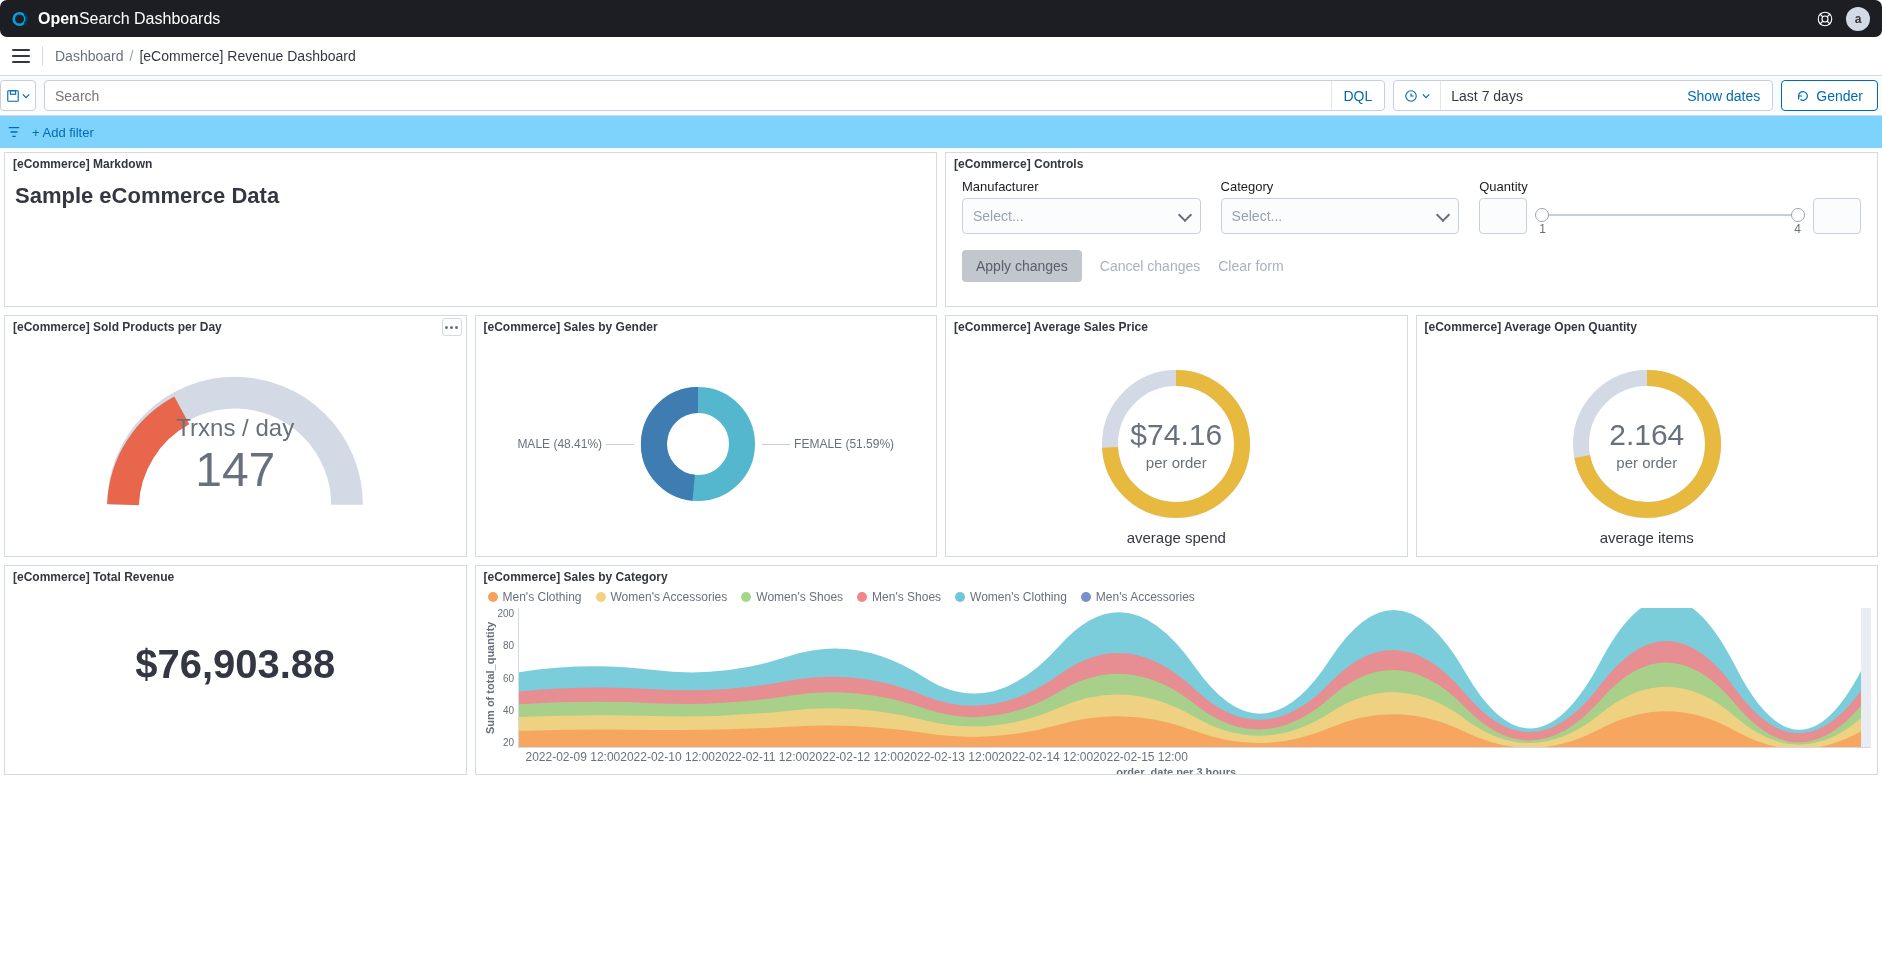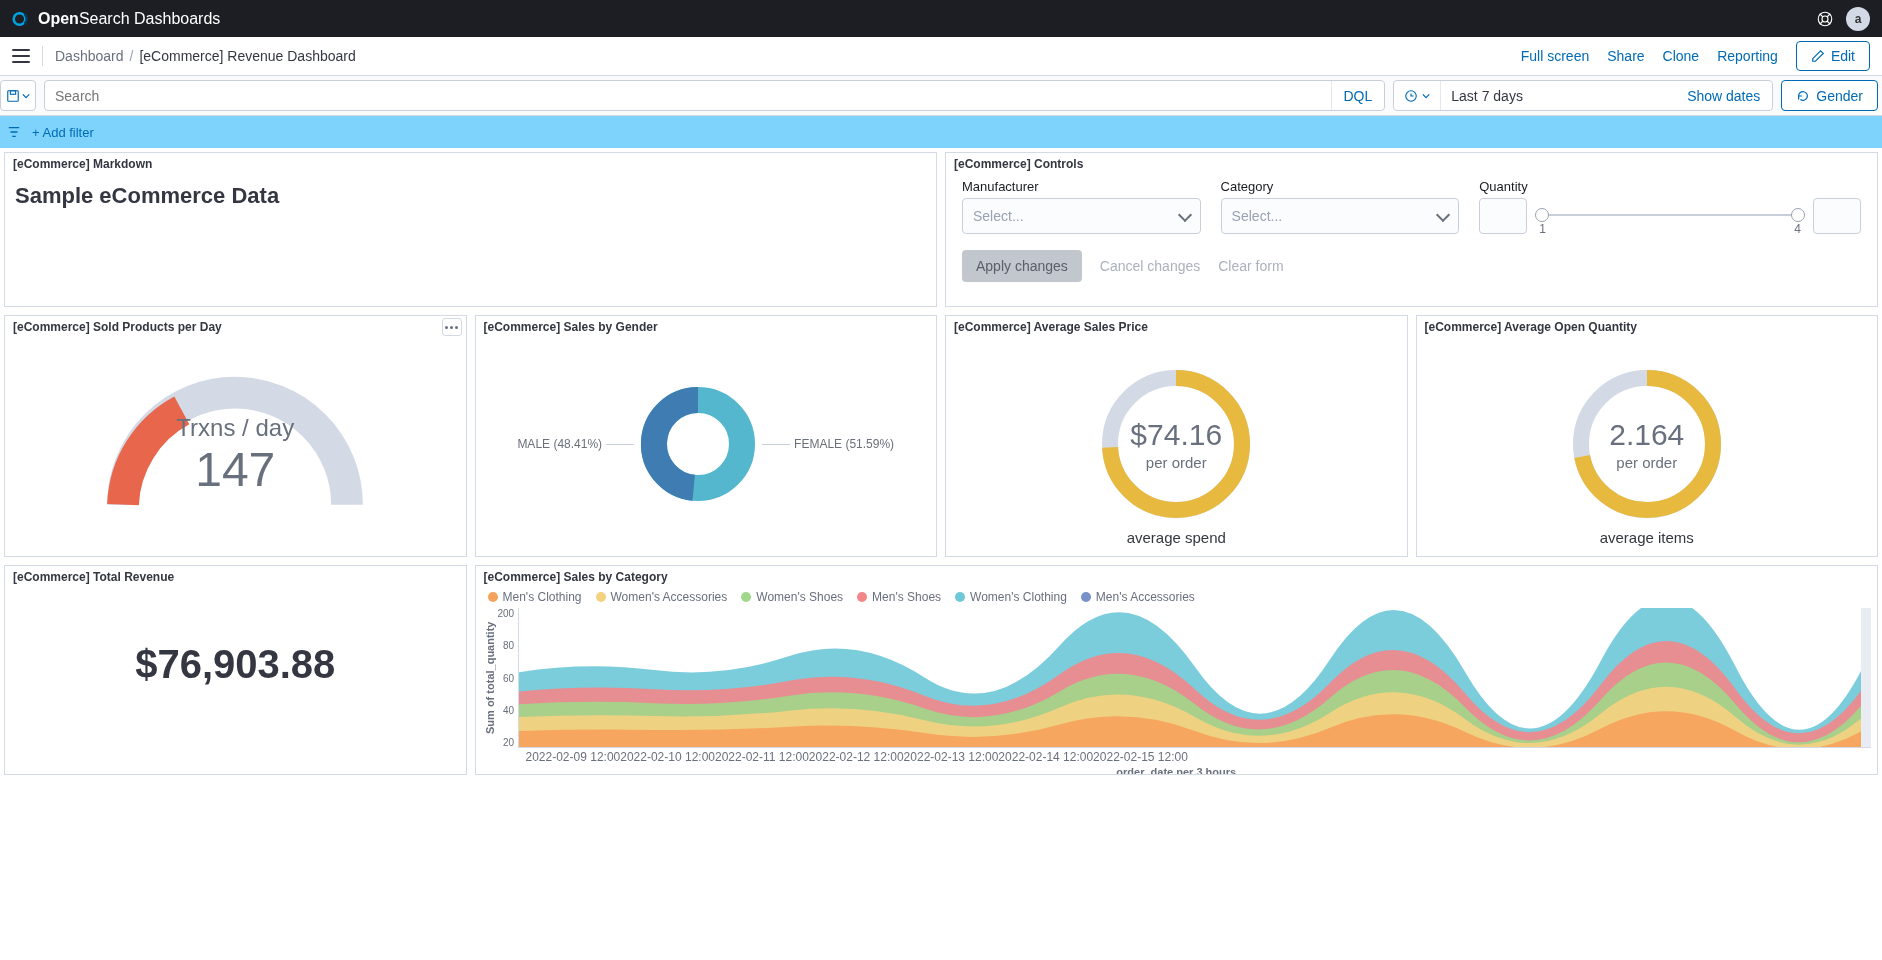--- a/index.html
+++ b/index.html
@@ -1,18 +1,18 @@
 <!DOCTYPE html>
 <html><head>
 <meta charset="utf-8">
 <style>
 * { box-sizing: border-box; margin: 0; padding: 0; }
 body { font-family: -apple-system, BlinkMacSystemFont, "Segoe UI", Helvetica, Arial, sans-serif; background: #fff; color: #343741; font-size: 14px; }
 
-.top-bar { background: #1c1e24; height: 37px; display: flex; align-items: center; justify-content: space-between; padding: 0 12px; }
+.top-bar { background: #1c1e24; height: 37px; display: flex; align-items: center; justify-content: space-between; padding: 0 12px; border-radius: 7px; }
 .top-bar-left { display: flex; align-items: center; gap: 6px; }
 .logo-swirl { width: 20px; height: 20px; }
 .logo-text { color: #fff; font-size: 16px; font-weight: 400; }
 .logo-text b { font-weight: 700; }
 .top-bar-right { display: flex; align-items: center; gap: 12px; }
 .avatar { width: 24px; height: 24px; border-radius: 50%; background: #d3dae6; color: #333; font-size: 12px; font-weight: 700; display: flex; align-items: center; justify-content: center; }
 .help-icon { color: #fff; width: 18px; height: 18px; }
 
 .header-row { height: 39px; display: flex; align-items: center; justify-content: space-between; padding: 0 12px; border-bottom: 1px solid #d3dae6; }
 .header-left { display: flex; align-items: center; gap: 12px; }
@@ -133,32 +133,20 @@
         <span></span>
         <span></span>
       </div>
     <div class="divider-v"></div>
     <div class="breadcrumb">
       <span class="bc-link">Dashboard</span>
       <span class="bc-sep">/</span>
       <span class="bc-current">[eCommerce] Revenue Dashboard</span>
     </div>
   </div>
-  <div class="header-right">
-    <span class="hdr-link">Full screen</span>
-    <span class="hdr-link">Share</span>
-    <span class="hdr-link">Clone</span>
-    <span class="hdr-link">Reporting</span>
-    <div class="edit-btn">
-      <svg width="14" height="14" viewBox="0 0 16 16">
-          <path d="M2 11 L11 2 L14 5 L5 14 L2 14 Z" fill="none" stroke="#006bb4" stroke-width="1.4"></path>
-        </svg>
-      <span>Edit</span>
-    </div>
-  </div>
 </div>
 
 <div class="query-row">
   <div class="query-toggle">
     <svg width="14" height="14" viewBox="0 0 16 16">
         <rect x="2" y="2" width="12" height="12" rx="1" fill="none" stroke="#006bb4" stroke-width="1.3"></rect>
         <rect x="5" y="2" width="6" height="4" fill="none" stroke="#006bb4" stroke-width="1.3"></rect>
       </svg>
     <svg width="8" height="8" viewBox="0 0 10 10">
         <path d="M1 3 L5 7 L9 3" fill="none" stroke="#006bb4" stroke-width="1.5"></path>

